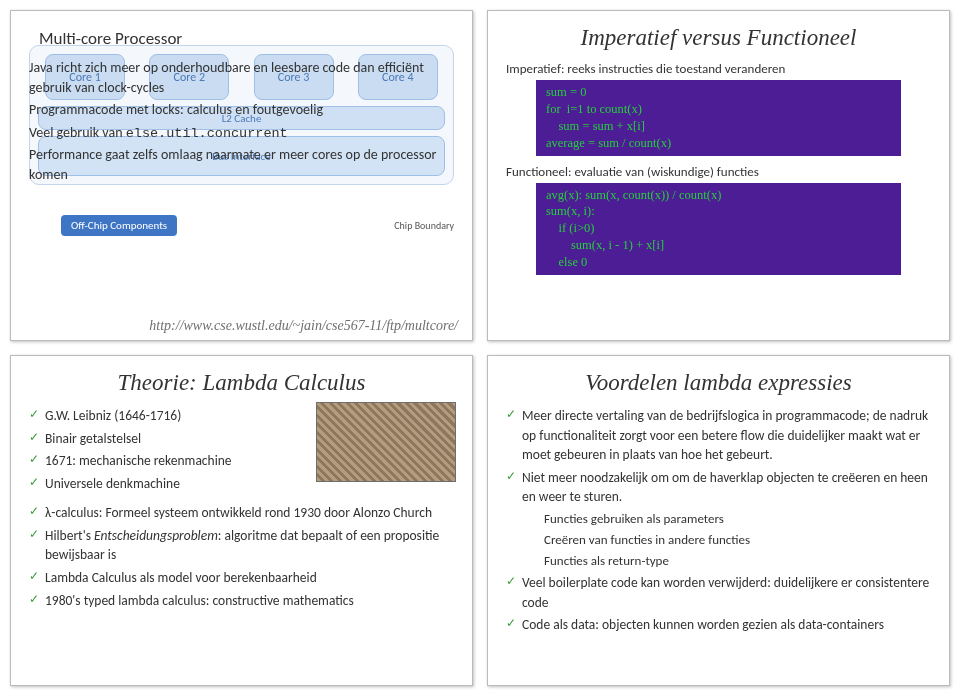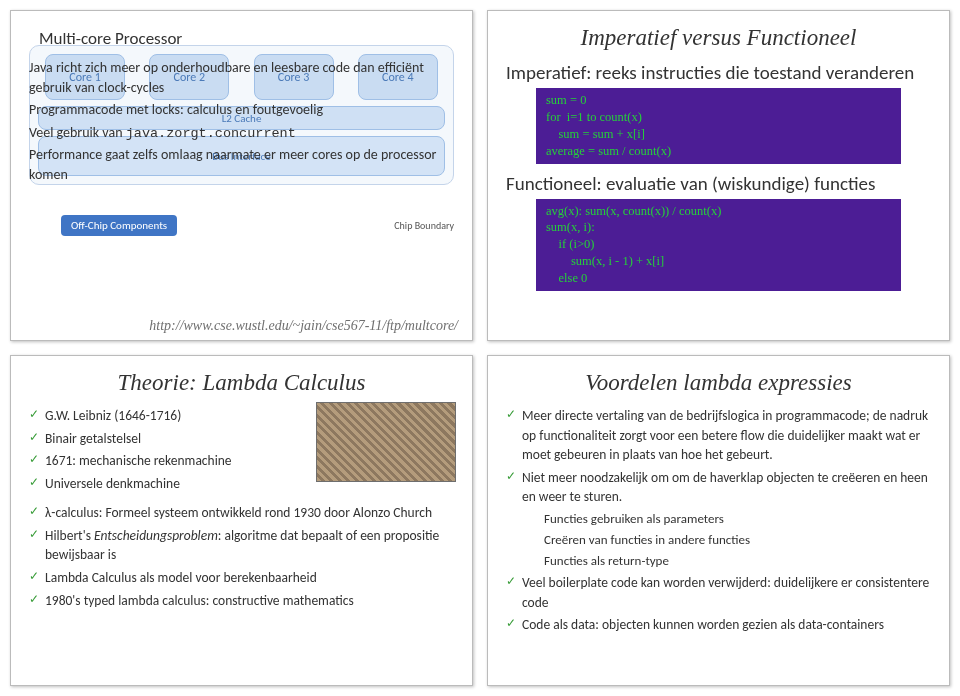--- a/index.html
+++ b/index.html
@@ -120,21 +120,21 @@
     position: absolute;
     bottom: 6px;
     right: 14px;
     font-style: italic;
     font-family: Georgia, serif;
     font-size: 14px;
     color: #6f6f6f;
   }
   
   .subhead {
-    font-size: 19px;
+    font-size: 13px;
     margin: 8px 0 4px 0;
   }
   .codebox {
     background: #4c1d95;
     color: #26cf3a;
     font-family: Liberation Serif, serif;
     font-size: 12.5px;
     padding: 4px 10px;
     margin: 2px 30px 8px 30px;
     white-space: pre;
@@ -199,21 +199,21 @@
         <div class="offchip-box">Off-Chip Components</div>
         <div style="flex:1"></div>
         <div class="chipbound">Chip Boundary</div>
       </div>
     </div>
     <div class="p1-content">
       <div class="core-title">Multi-core Processor</div>
       <p>Java richt zich meer op onderhoudbare en leesbare code dan efficiënt gebruik van clock-cycles</p>
       <p>Programmacode met locks: calculus en foutgevoelig</p>
       <p>
-        <span>Veel gebruik van </span><span class="mono">java.zorgt.concurrent</span>
+        <span>Veel gebruik van </span><span class="mono">else.util.concurrent</span>
       </p>
       <p>Performance gaat zelfs omlaag naarmate er meer cores op de processor komen</p>
     </div>
     <div class="smalllink">http://www.cse.wustl.edu/~jain/cse567-11/ftp/multcore/</div>
   </div>
 
   <div class="panel">
     <div class="title-italic">Imperatief versus Functioneel</div>
     <div class="subhead">Imperatief: reeks instructies die toestand veranderen</div>
     <div class="codebox">sum = 0

